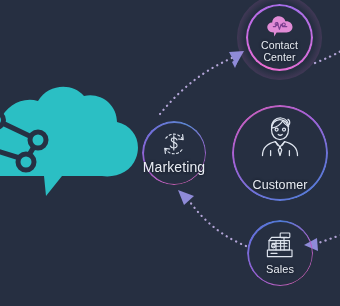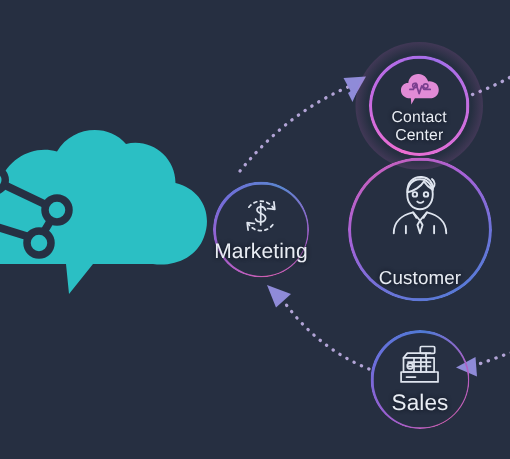--- a/index.html
+++ b/index.html
@@ -68,21 +68,21 @@
     white-space: pre-line;
     text-shadow: 0 0 3px rgba(10,14,24,0.9);
   }
   .node-icon {
     display: block;
     line-height: 0;
   }
 
   
   #node-contact-center {
-    left: 246px; top: 37px; width: 67px; height: 67px;
+    left: 246px; top: 4px; width: 67px; height: 67px;
   }
   #node-contact-center .ring {
     background: conic-gradient(from 200deg, #f06fd0, #b96ae8, #8f6ff0, #c96fe0, #f06fd0);
     box-shadow: 0 0 9px 1px rgba(226,110,214,0.65),
                 inset 0 0 9px 1px rgba(226,110,214,0.45);
   }
   #node-contact-center .glow-halo {
     position: absolute;
     left: -9px; top: -9px; right: -9px; bottom: -9px;
     border-radius: 50%;
@@ -113,21 +113,21 @@
   #node-marketing .node-label { font-size: 14px; margin-top: 2px; }
 
   
   #node-sales {
     left: 247px; top: 220px; width: 66px; height: 66px;
   }
   #node-sales .ring {
     background: conic-gradient(from 150deg, #c95fae, #9a5fd0, #6a6fdc, #4f7ad4, #b45ec4, #c95fae);
     padding: 1.5px;
   }
-  #node-sales .node-label { font-size: 15px; margin-top: 2px; }
+  #node-sales .node-label { font-size: 11px; margin-top: 2px; }
 </style>
 </head>
 <body style="background: rgb(38, 47, 65);">
 
 <div id="stage" style="background: rgb(38, 47, 65);">
 
   <div class="layer" id="cloud-layer">
     <svg width="340" height="306" viewBox="0 0 340 306">
       <g>
         <path d="M -40 178

